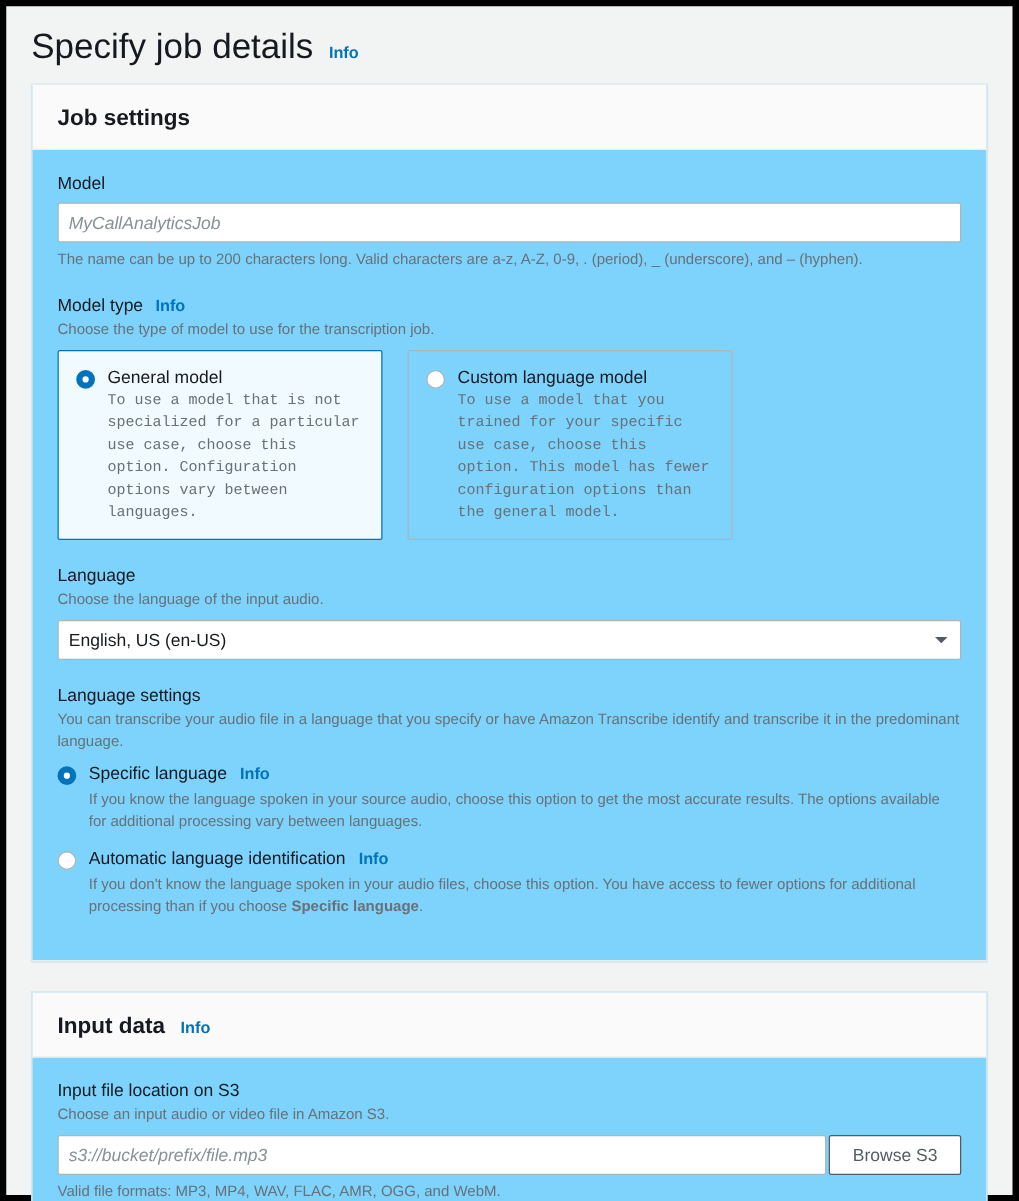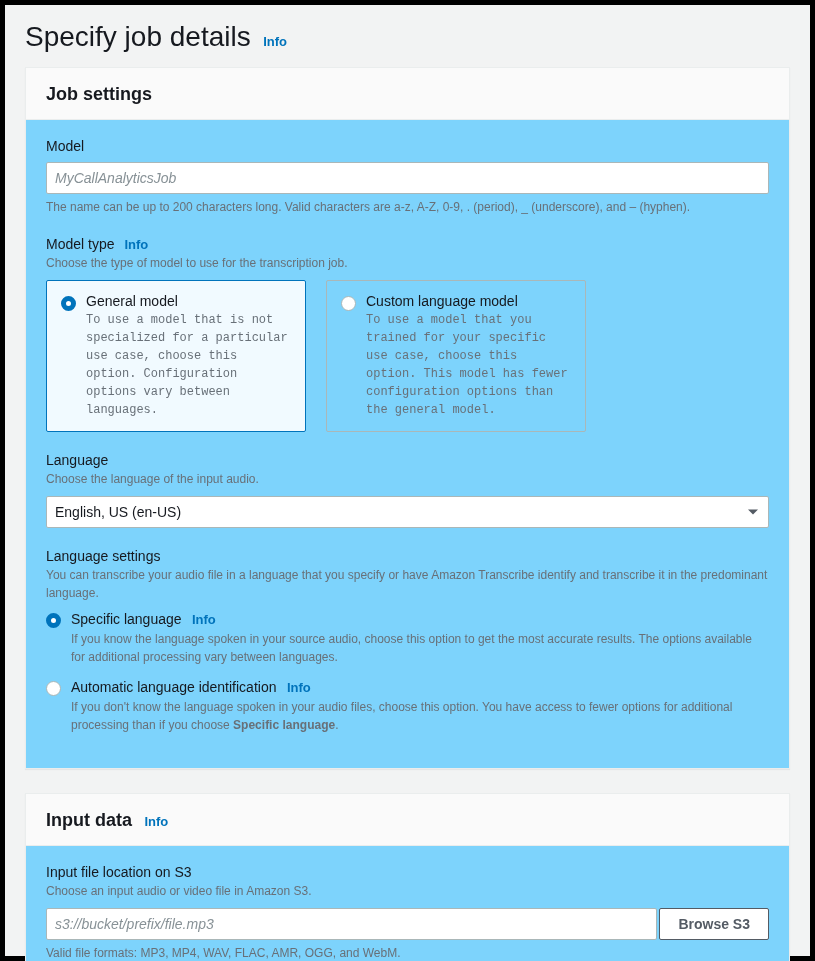--- a/index.html
+++ b/index.html
@@ -120,21 +120,21 @@
   }
   .select .caret {
     position: absolute; right: 10px; top: 50%; transform: translateY(-50%);
     width: 0; height: 0; border-left: 5px solid transparent; border-right: 5px solid transparent;
     border-top: 5px solid #545b64;
   }
   .s3-row { display: flex; gap: 2px; align-items: center; margin-top: 6px; }
   .s3-row .text-input { margin-top: 0; flex: 1; }
   .button {
     height: 32px; padding: 0 18px; border: 1px solid #545b64; border-radius: 2px;
-    background: #fff; font-size: 14px; font-weight: 700; color: #545b64; cursor: pointer;
+    background: #fff; font-size: 14px; font-weight: 400; color: #545b64; cursor: pointer;
     display: flex; align-items: center;
   }
   .strong { font-weight: 700; }
 </style>
 </head>
 <body>
 
 <div class="frame">
   <div class="page-header">
     <span class="page-title">Specify job details</span>

